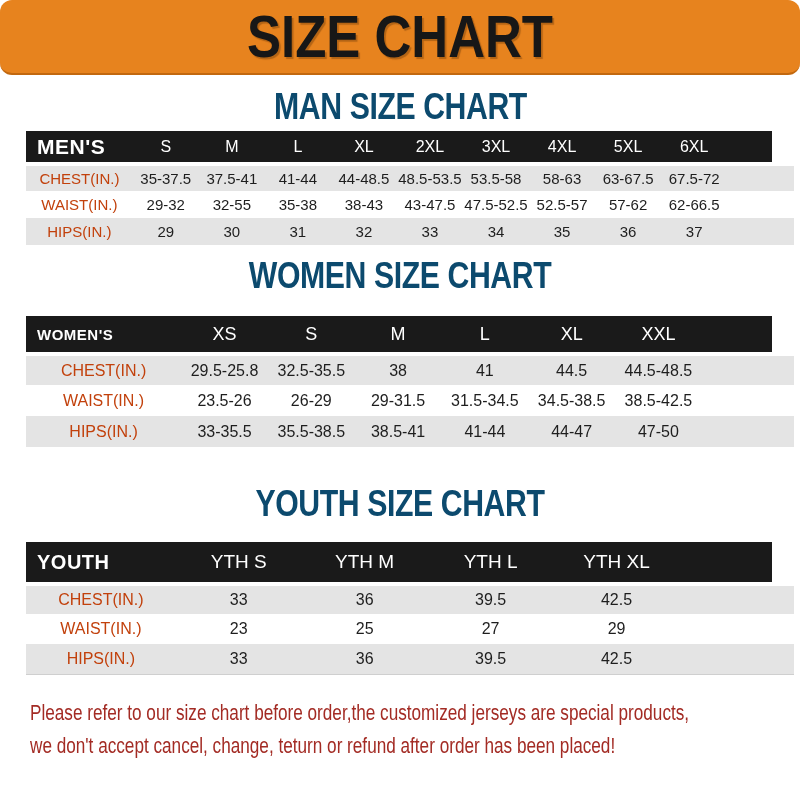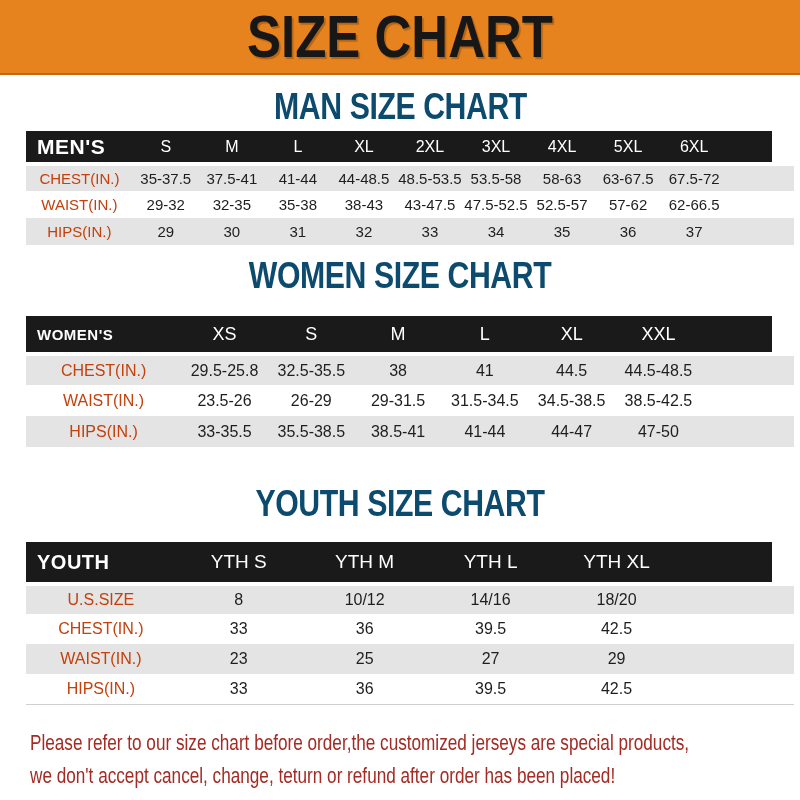--- a/index.html
+++ b/index.html
@@ -8,21 +8,21 @@
     background:#ffffff;
     font-family:"Liberation Sans", sans-serif;
     overflow:hidden;
   }
 
   
   .banner {
     height:75px;
     background:#E7831E;
     border-bottom:2px solid #C2680F;
-    display:flex; align-items:center; justify-content:center;
+    display:flex; align-items:center; justify-content:center;border-radius:12px;
   }
   .banner-title {
     font-weight:bold;
     font-size:60px;
     line-height:60px;
     color:#171717;
     letter-spacing:0px;
     transform:scaleX(0.85);
     text-shadow:2px 2px 1px rgba(60,30,0,0.30);
     white-space:nowrap;
@@ -156,21 +156,21 @@
         <td class="val">48.5-53.5</td>
         <td class="val">53.5-58</td>
         <td class="val">58-63</td>
         <td class="val">63-67.5</td>
         <td class="val">67.5-72</td>
         <td></td>
       </tr>
       <tr>
         <td class="row-label">WAIST(IN.)</td>
         <td class="val">29-32</td>
-        <td class="val">32-35</td>
+        <td class="val">32-55</td>
         <td class="val">35-38</td>
         <td class="val">38-43</td>
         <td class="val">43-47.5</td>
         <td class="val">47.5-52.5</td>
         <td class="val">52.5-57</td>
         <td class="val">57-62</td>
         <td class="val">62-66.5</td>
         <td></td>
       </tr>
       <tr>
@@ -266,28 +266,20 @@
         <th class="bar-label">YOUTH</th>
         <th class="col-head">YTH S</th>
         <th class="col-head">YTH M</th>
         <th class="col-head">YTH L</th>
         <th class="col-head">YTH XL</th>
         <th class="spacer"></th>
       </tr>
     </thead>
     <tbody>
       <tr>
-        <td class="row-label">U.S.SIZE</td>
-        <td class="val">8</td>
-        <td class="val">10/12</td>
-        <td class="val">14/16</td>
-        <td class="val">18/20</td>
-        <td></td>
-      </tr>
-      <tr>
         <td class="row-label">CHEST(IN.)</td>
         <td class="val">33</td>
         <td class="val">36</td>
         <td class="val">39.5</td>
         <td class="val">42.5</td>
         <td></td>
       </tr>
       <tr>
         <td class="row-label">WAIST(IN.)</td>
         <td class="val">23</td>

